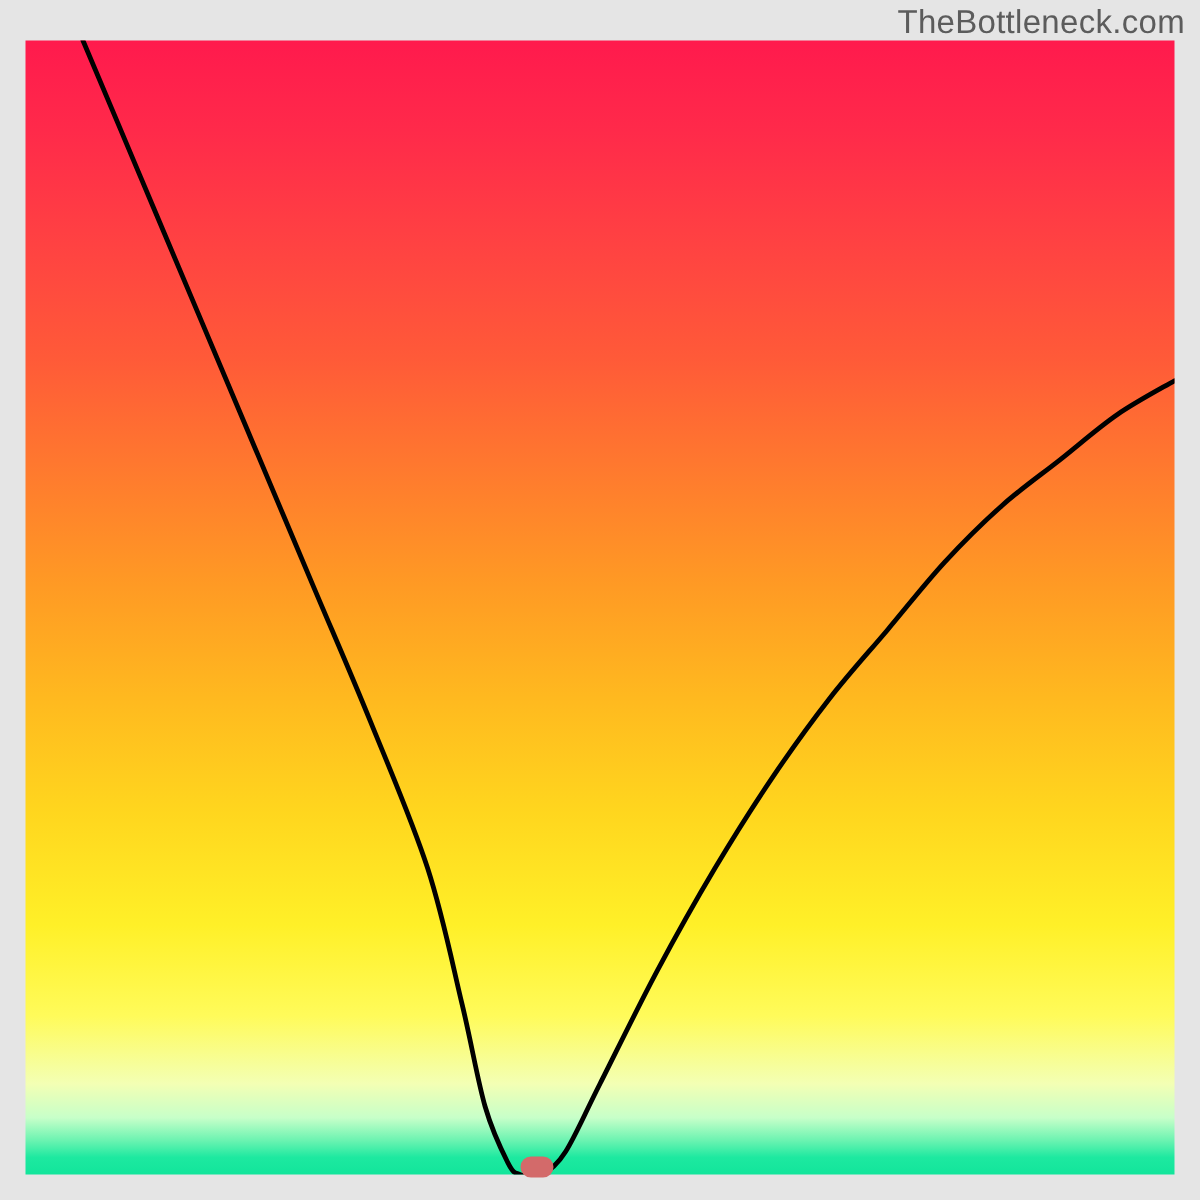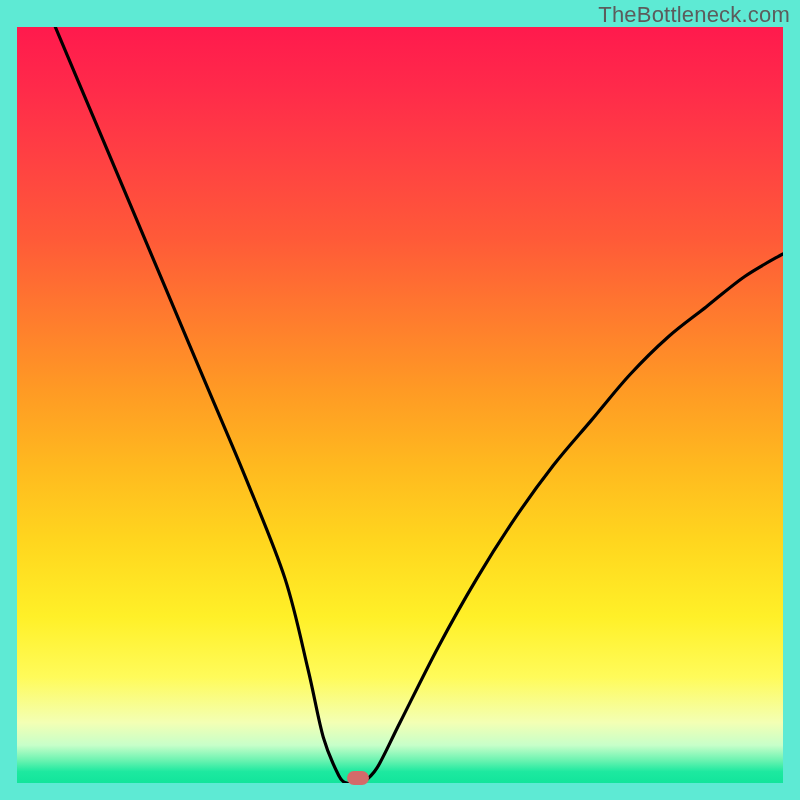--- a/index.html
+++ b/index.html
@@ -8,21 +8,21 @@
     width: 800px;
     height: 800px;
     background: #000;
     overflow: hidden;
     font-family: Arial, Helvetica, sans-serif;
   }
   .frame {
     position: relative;
     width: 800px;
     height: 800px;
-    background: #5eead4;
+    background: #e5e5e5;
   }
   .watermark {
     position: absolute;
     top: 2px;
     right: 10px;
     color: #5c5c5c;
     font-size: 22px;
     font-weight: 500;
     letter-spacing: 0.2px;
     z-index: 30;

